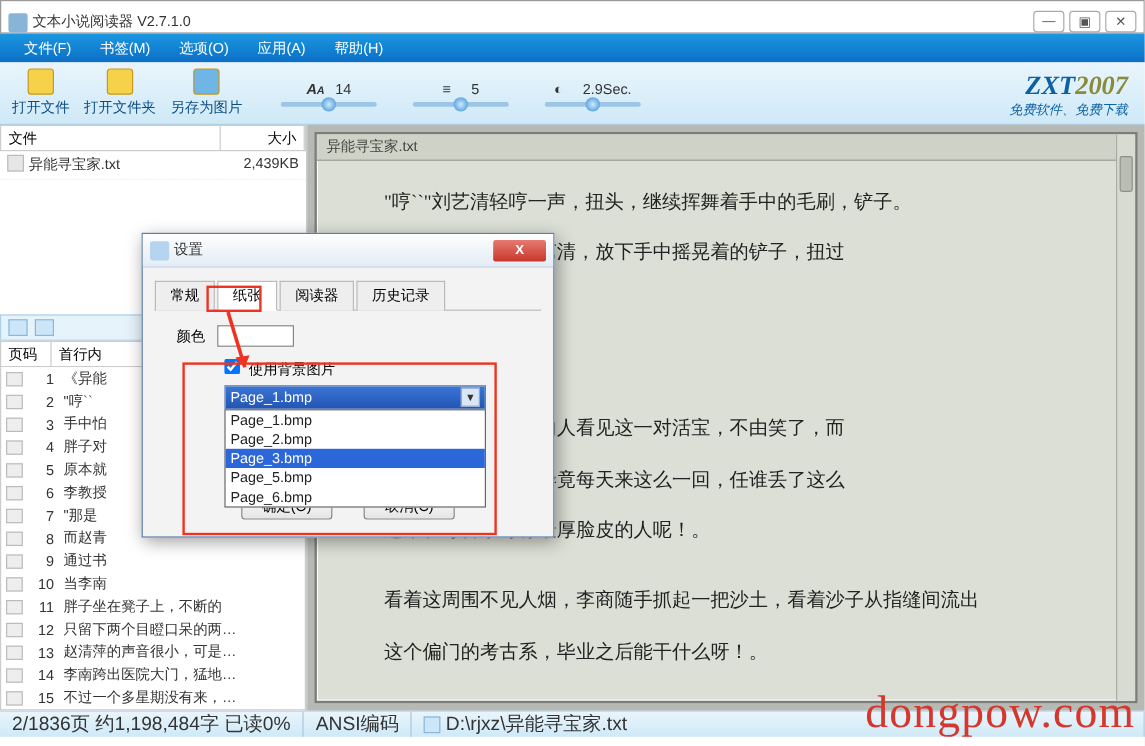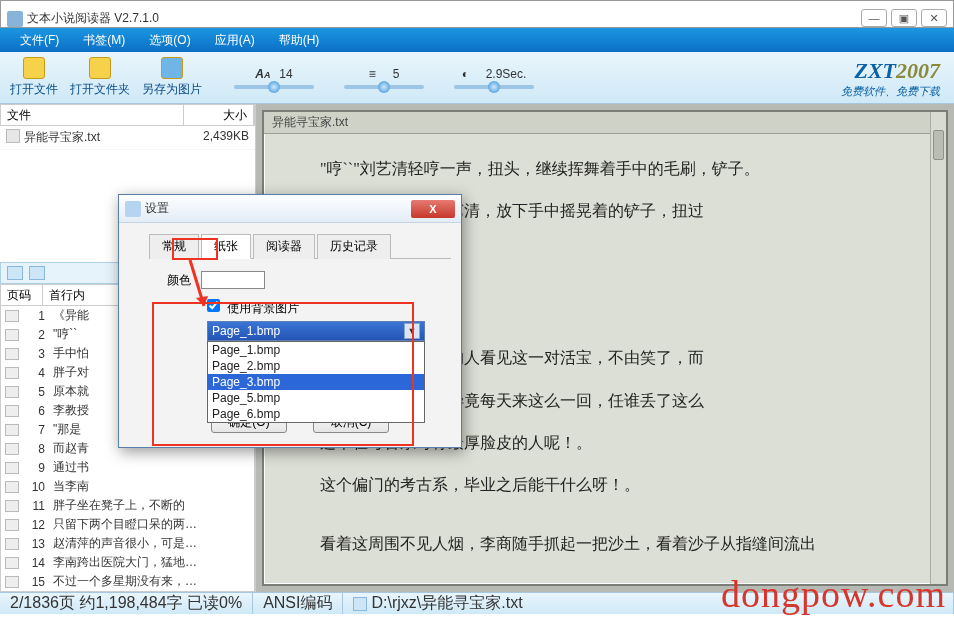--- a/index.html
+++ b/index.html
@@ -62,21 +62,21 @@
 .statusbar { height: 22px; background: linear-gradient(#e9f5fc,#cfe9f7); border-top: 1px solid #a7c7e0; display: flex; align-items: center; font-size: 16px; color: #333; }
 .statusbar .cell { padding: 0 10px; border-right: 1px solid #a7c7e0; height: 100%; display: flex; align-items: center; }
 .statusbar .pico2 { width: 14px; height: 14px; background: #cde6f7; border: 1px solid #8ab8dd; margin-right: 4px; }
 
 
 .dialog { position: absolute; left: 118px; top: 194px; width: 344px; background: #f3f3f3; border: 1px solid #5a7ea9; box-shadow: 2px 4px 14px rgba(0,0,0,.4); z-index: 30; }
 .dlg-title { height: 28px; background: linear-gradient(#fefefe,#e3ecf6); display: flex; align-items: center; padding: 0 6px; border-bottom: 1px solid #c5d4e4; }
 .dlg-title .dico { width: 16px; height: 16px; background: #b5d4ef; border-radius: 2px; margin-right: 4px; }
 .dlg-title .dtxt { flex: 1; color: #333; }
 .close-x { width: 44px; height: 18px; background: linear-gradient(#e67a72,#c7372a); border-radius: 2px; color: #fff; display: flex; align-items: center; justify-content: center; font-weight: bold; font-size: 11px; cursor: pointer; }
-.dlg-body { padding: 10px 10px 14px 10px; margin-left: 20px; }
+.dlg-body { padding: 10px 10px 14px 10px; }
 .dlg-tabs { display: flex; border-bottom: 1px solid #bbb; margin-bottom: 12px; }
 .dtab { padding: 3px 12px; border: 1px solid #bbb; border-bottom: none; background: #eee; margin-right: 2px; cursor: pointer; position: relative; top: 1px; }
 .dtab.active { background: #fff; border-bottom: 1px solid #fff; }
 .frow { display: flex; align-items: center; margin-bottom: 10px; margin-left: 18px; }
 .frow label { width: 34px; }
 .colorbox { width: 64px; height: 18px; border: 1px solid #888; background: #fff; }
 .cbrow { margin-left: 58px; margin-bottom: 4px; }
 .cbrow input { margin-right: 4px; }
 .combo { margin-left: 58px; width: 218px; position: relative; }
 .combo-sel { height: 20px; background: linear-gradient(#3a75d6,#2455b5); color: #fff; padding: 2px 4px; border: 1px solid #5f7fb5; display: flex; align-items: center; justify-content: space-between; cursor: pointer; }
@@ -262,22 +262,22 @@
   <div class="rightpane">
     <div class="docwrap">
       <div class="dochead">异能寻宝家.txt</div>
       <div class="doctext">
         <p>"哼``"刘艺清轻哼一声，扭头，继续挥舞着手中的毛刷，铲子。</p>
         <p>眷不在理自己的刘艺清，放下手中摇晃着的铲子，扭过</p>
         <p style="margin-top:40px">"</p>
         <p style="margin-top:30px">外面请来考古发掘的人看见这一对活宝，不由笑了，而</p>
         <p>笑声，满不在乎，毕竟每天来这么一回，任谁丢了这么</p>
         <p>这个在考古系号称最厚脸皮的人呢！。</p>
+        <p style="margin-top:20px">看着这周围不见人烟，李商随手抓起一把沙土，看着沙子从指缝间流出</p>
         <p>这个偏门的考古系，毕业之后能干什么呀！。</p>
-        <p style="margin-top:20px">看着这周围不见人烟，李商随手抓起一把沙土，看着沙子从指缝间流出</p>
       </div>
       <div class="vscroll">
           <div class="vthumb"></div>
         </div>
     </div>
   </div>
 </div>
 
 <div class="statusbar">
   <div class="cell">

